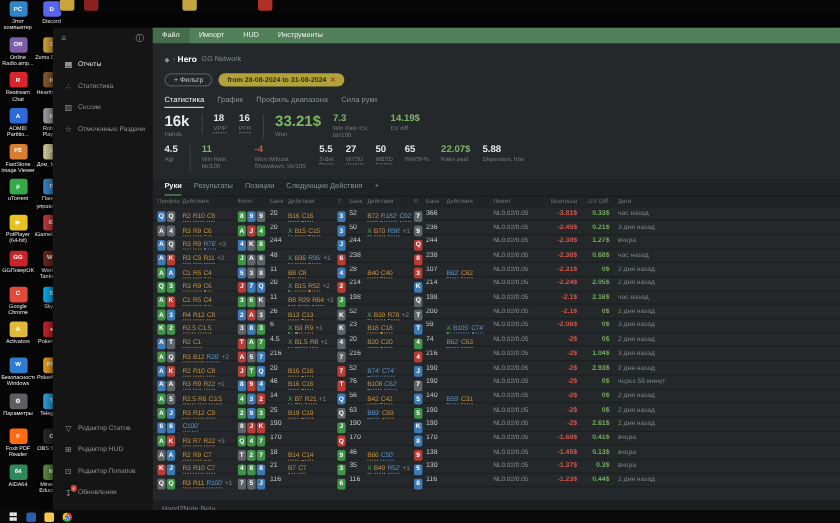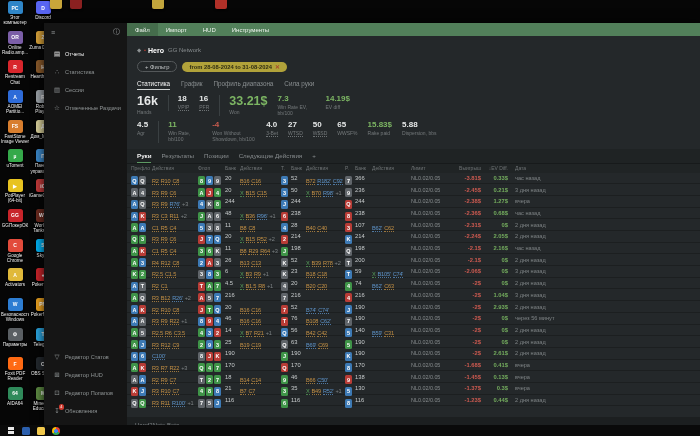--- a/index.html
+++ b/index.html
@@ -329,37 +329,37 @@
         </div>
         <div class="stat sep">
           <div class="v green">11</div>
           <div class="l" style="max-width: 34px;"><span>Win Rate, bb/100</span></div>
         </div>
         <div class="stat">
           <div class="v red">-4</div>
           <div class="l" style="max-width: 44px;"><span>Won Without Showdown, bb/100</span></div>
         </div>
         <div class="stat">
-          <div class="v">4.0</div>
+          <div class="v">5.5</div>
           <div class="l u"><span>3-Bet</span></div>
         </div>
         <div class="stat">
           <div class="v">27</div>
           <div class="l u"><span>WTSD</span></div>
         </div>
         <div class="stat">
           <div class="v">50</div>
           <div class="l u"><span>W$SD</span></div>
         </div>
         <div class="stat">
           <div class="v">65</div>
           <div class="l"><span>WWSF%</span></div>
         </div>
         <div class="stat">
-          <div class="v green">15.83$</div>
+          <div class="v green">22.07$</div>
           <div class="l"><span>Rake paid</span></div>
         </div>
         <div class="stat">
           <div class="v">5.88</div>
           <div class="l" style="max-width: 38px;"><span>Dispersion, bbs</span></div>
         </div>
       </div>
 
     <div class="tabletabs" id="tabletabs">
         <div class="ttab active">Руки</div>

